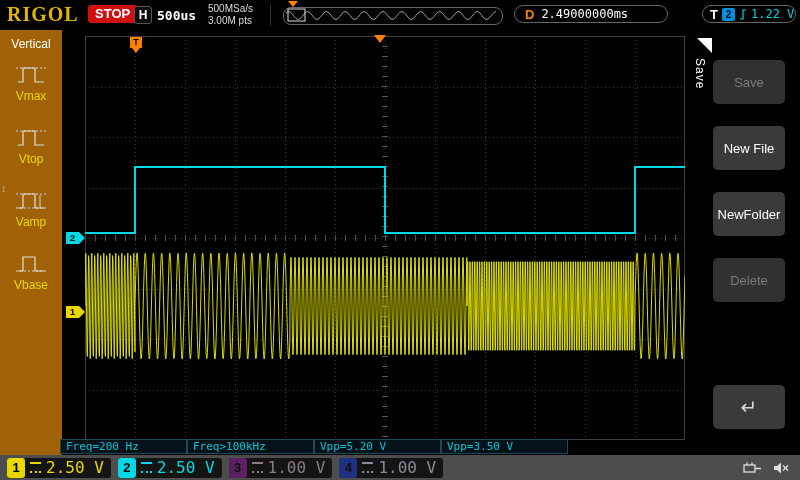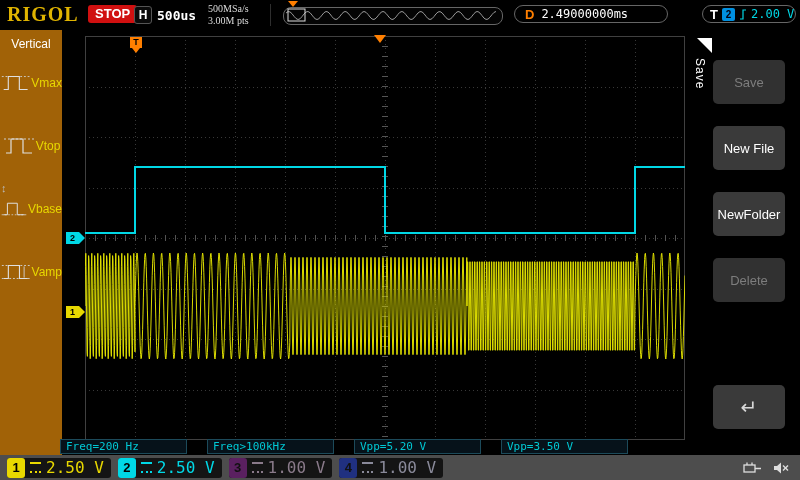--- a/index.html
+++ b/index.html
@@ -11,41 +11,41 @@
   .topbar{position:absolute;left:0;top:0;width:764px;height:30px;background:#000;}
   .brand{position:absolute;left:7px;top:3px;color:#e0b400;font-size:20px;font-weight:bold;
          letter-spacing:1px;font-family:"Liberation Serif",serif;}
   .stop{position:absolute;left:88px;top:5px;background:#d01010;color:#fff;font-weight:bold;
         font-size:13px;padding:1px 7px;border-radius:3px;line-height:16px;}
   .hbox{position:absolute;left:134px;top:6px;width:16px;height:16px;background:#0a0a0a;border:1px solid #555;
         border-radius:3px;color:#fff;font-weight:bold;font-size:12px;text-align:center;line-height:16px;}
   .tbase{position:absolute;left:157px;top:8px;color:#fff;font-size:13px;font-weight:bold;
          font-family:"DejaVu Sans Mono",monospace;}
   .acq{position:absolute;left:208px;top:3px;color:#ddd;font-size:10px;line-height:12px;
-       font-family:Liberation Serif, serif;text-align:center;}
+       font-family:Liberation Sans, sans-serif;}
   .vsep{position:absolute;top:4px;width:1px;height:22px;background:#2e2e2e;}
   .trigpos{position:absolute;left:283px;top:7px;width:218px;height:16px;border:1px solid #666;
            border-radius:8px;background:#040404;}
   .tp-mark{position:absolute;left:288px;top:1px;width:0;height:0;border-left:5px solid transparent;
            border-right:5px solid transparent;border-top:6px solid #ff7f00;}
   .delaybox{position:absolute;left:514px;top:5px;width:154px;height:18px;border:1px solid #666;
             border-radius:9px;display:flex;align-items:center;padding-left:10px;gap:7px;box-sizing:border-box;}
   .dlabel{color:#ff7f00;font-weight:bold;font-size:13px;}
   .dvalue{color:#fff;font-size:12px;font-family:"DejaVu Sans Mono",monospace;}
   .trigbox{position:absolute;left:702px;top:5px;width:94px;height:18px;border:1px solid #666;
            border-radius:9px;display:flex;align-items:center;padding-left:7px;gap:4px;box-sizing:border-box;}
   .tlabel{color:#fff;font-weight:bold;font-size:13px;}
   .tchip{width:13px;height:13px;background:#0090e0;color:#001;font-size:10px;font-weight:bold;
          text-align:center;line-height:13px;border-radius:2px;}
   .tlevel{color:#00d8e6;font-size:12px;font-family:"DejaVu Sans Mono",monospace;}
 
   
   .leftmenu{position:absolute;left:0;top:30px;width:62px;height:425px;background:#a16207;}
   .lm-title{color:#fff;font-size:12px;text-align:center;padding-top:7px;}
-  .mitem{height:63px;display:flex;flex-direction:row;align-items:center;justify-content:center;cursor:pointer;}
+  .mitem{height:63px;display:flex;flex-direction:column;align-items:center;justify-content:center;cursor:pointer;}
   .mitem .lbl{color:#e8d800;font-size:12px;margin-top:1px;}
   .scrollind{position:absolute;left:1px;top:182px;color:#bbb;font-size:11px;}
 
   
   .plot{position:absolute;left:85px;top:36px;width:600px;height:404px;background:#000;}
   .plot svg{position:absolute;left:0;top:0;}
 
   
   .mk{position:absolute;font-weight:bold;font-size:9px;color:#000;width:13px;height:12px;
       display:flex;align-items:center;justify-content:center;line-height:12px;}
@@ -59,21 +59,21 @@
   .mk-tlev::before{content:"";position:absolute;left:-6px;top:0;border-top:6px solid transparent;
       border-bottom:6px solid transparent;border-right:6px solid #ff7f00;}
   .flag{position:absolute;left:130px;top:37px;width:12px;height:11px;background:#ff7f00;color:#000;
         font-size:9px;font-weight:bold;text-align:center;line-height:11px;}
   .flag::after{content:"";position:absolute;left:2px;top:11px;border-left:4px solid transparent;
         border-right:4px solid transparent;border-top:5px solid #ff7f00;}
   .wincenter{position:absolute;left:374px;top:35px;width:0;height:0;border-left:6px solid transparent;
         border-right:6px solid transparent;border-top:8px solid #ff7f00;}
 
   
-  .measurebar{position:absolute;left:60px;top:439px;display:flex;gap:20px;}
+  .measurebar{position:absolute;left:60px;top:439px;display:flex;gap:0;}
   .mbox{width:120px;height:13px;background:#06121a;border:1px solid #1c4a5a;color:#00c8d4;
         font-size:11px;line-height:13px;padding-left:5px;font-family:"DejaVu Sans Mono",monospace;white-space:nowrap;overflow:hidden;}
 
   
   .rightmenu{position:absolute;left:685px;top:30px;width:115px;height:425px;background:#000;}
   .tab-notch{position:absolute;left:12px;top:8px;width:0;height:0;border-left:15px solid transparent;
         border-top:15px solid #fff;}
   .tab-label{position:absolute;left:8px;top:28px;writing-mode:vertical-rl;color:#fff;font-size:12px;letter-spacing:1px;}
   .rbtn{position:absolute;left:28px;width:72px;height:44px;background:#3a3a3a;border-radius:5px;color:#fff;
         font-size:13px;display:flex;align-items:center;justify-content:center;text-align:center;cursor:pointer;}
@@ -120,21 +120,21 @@
     <div class="delaybox">
       <span class="dlabel">D</span>
       <span class="dvalue">2.49000000ms</span>
     </div>
     <div class="trigbox">
       <span class="tlabel">T</span>
       <span class="tchip">2</span>
       <svg width="8" height="13" viewBox="0 0 8 13">
         <polyline points="1,11 4,11 4,2 7,2" fill="none" stroke="#00d8e6" stroke-width="1.2"></polyline>
       </svg>
-      <span class="tlevel">2.00 V</span>
+      <span class="tlevel">1.22 V</span>
     </div>
   </div>
 
   <div class="leftmenu">
     <div class="lm-title">Vertical</div>
 
     <div class="mitem">
       <svg width="34" height="26" viewBox="0 0 34 26">
         <line x1="2" y1="6" x2="32" y2="6" stroke="#cfcfcf" stroke-dasharray="2 2"></line>
         <path d="M4,20 L9,20 9,6 21,6 21,20 30,20" fill="none" stroke="#e0e0e0" stroke-width="1.2"></path>
@@ -143,38 +143,38 @@
     </div>
 
 
 
     <div class="mitem">
       <svg width="34" height="26" viewBox="0 0 34 26">
         <line x1="2" y1="6" x2="32" y2="6" stroke="#cfcfcf" stroke-dasharray="2 2"></line>
         <path d="M4,20 L9,20 9,6 21,6 21,20 30,20" fill="none" stroke="#e0e0e0" stroke-width="1.2"></path>
       </svg>
       <span class="lbl">Vtop</span>
-    </div>
-
-    <div class="mitem">
-      <svg width="34" height="26" viewBox="0 0 34 26">
-        <line x1="2" y1="20" x2="32" y2="20" stroke="#cfcfcf" stroke-dasharray="2 2"></line>
-        <path d="M4,20 L9,20 9,6 21,6 21,20 30,20" fill="none" stroke="#e0e0e0" stroke-width="1.2"></path>
-      </svg>
-      <span class="lbl">Vbase</span>
     </div>
 
     <div class="mitem">
       <svg width="34" height="26" viewBox="0 0 34 26">
         <line x1="2" y1="6" x2="32" y2="6" stroke="#cfcfcf" stroke-dasharray="2 2"></line>
         <line x1="2" y1="20" x2="32" y2="20" stroke="#cfcfcf" stroke-dasharray="2 2"></line>
         <path d="M4,20 L9,20 9,6 21,6 21,20 30,20" fill="none" stroke="#e0e0e0" stroke-width="1.2"></path>
         <line x1="26" y1="7" x2="26" y2="19" stroke="#cfcfcf"></line>
       </svg>
       <span class="lbl">Vamp</span>
+    </div>
+
+    <div class="mitem">
+      <svg width="34" height="26" viewBox="0 0 34 26">
+        <line x1="2" y1="20" x2="32" y2="20" stroke="#cfcfcf" stroke-dasharray="2 2"></line>
+        <path d="M4,20 L9,20 9,6 21,6 21,20 30,20" fill="none" stroke="#e0e0e0" stroke-width="1.2"></path>
+      </svg>
+      <span class="lbl">Vbase</span>
     </div>
   </div>
   <div class="scrollind">↕</div>
 
   <div class="plot">
     <svg id="wave" width="600" height="404" viewBox="0 0 600 404">
         <line x1="0.5" y1="0" x2="0.5" y2="404" stroke="#383838" stroke-dasharray="1 3"></line>
         <line x1="50.5" y1="0" x2="50.5" y2="404" stroke="#383838" stroke-dasharray="1 3"></line>
         <line x1="100.5" y1="0" x2="100.5" y2="404" stroke="#383838" stroke-dasharray="1 3"></line>
         <line x1="150.5" y1="0" x2="150.5" y2="404" stroke="#383838" stroke-dasharray="1 3"></line>

